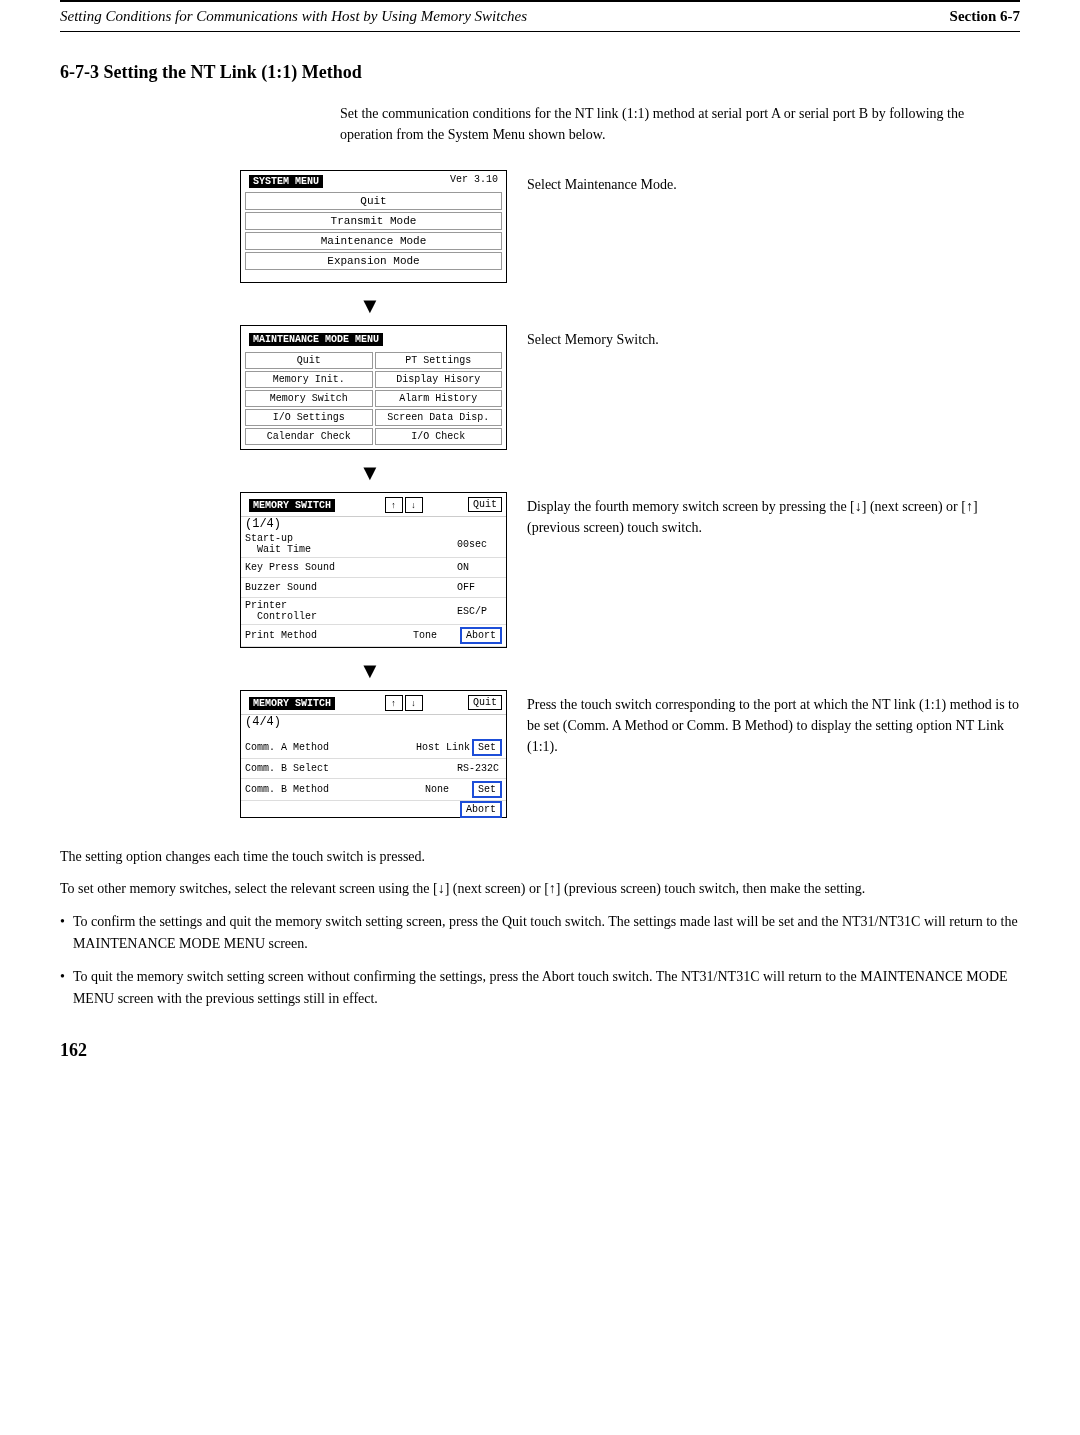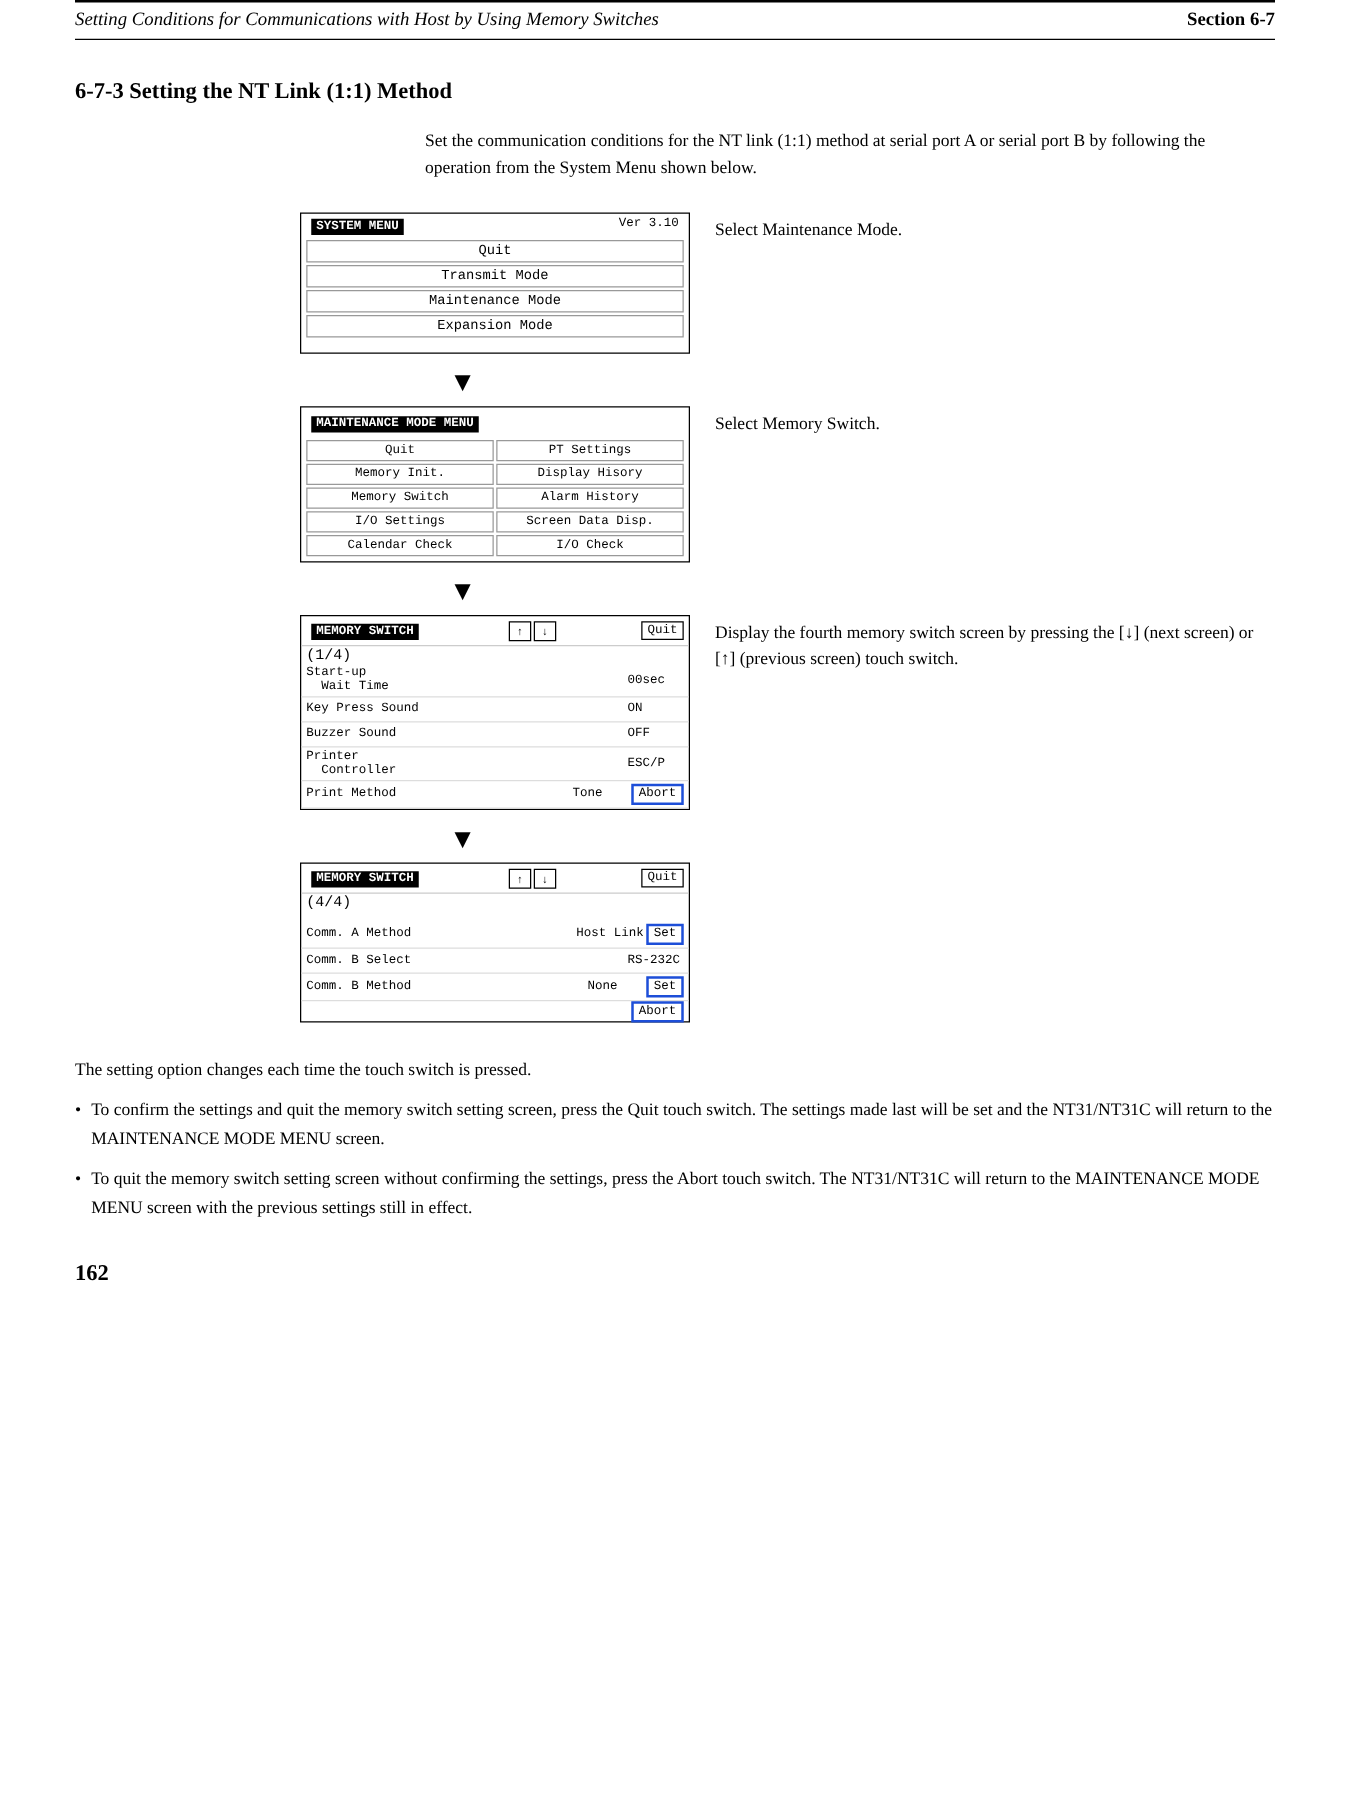--- a/index.html
+++ b/index.html
@@ -57,21 +57,21 @@
 
     
     .step-row {
       display: flex;
       align-items: flex-start;
       margin-bottom: 10px;
       position: relative;
     }
 
     .screen-area {
-      width: 312px;
+      width: 267px;
       margin-left: 180px;
       flex-shrink: 0;
     }
 
     .description-area {
       margin-left: 20px;
       font-size: 14px;
       line-height: 1.5;
       flex: 1;
       padding-top: 4px;
@@ -388,24 +388,28 @@
         <div class="ms-row">
           <span class="ms-row-label">Comm. B Method</span>
           <span class="ms-row-value">None</span>
           <span class="ms-row-btn">Set</span>
         </div>
         <div class="ms-abort-row">
           <span class="ms-row-btn">Abort</span>
         </div>
       </div>
     </div>
+    <div class="description-area">
+      <span>Press the touch switch corresponding to the port at which the NT link (1:1) method is to be set (Comm. A Method or Comm. B Method) to display the setting option NT Link (1:1).</span>
+    </div>
   </div>
 
   <div style="margin-top: 28px;">
     <div class="bottom-text">The setting option changes each time the touch switch is pressed.</div>
+    <div class="bottom-text" style="margin-top:10px;">To set other memory switches, select the relevant screen using the [↓] (next screen) or [↑] (previous screen) touch switch, then make the setting.</div>
 
     <div class="bullet-item">
       <span class="bullet-dot">•</span>
       <span>To confirm the settings and quit the memory switch setting screen, press the Quit touch switch. The settings made last will be set and the NT31/NT31C will return to the MAINTENANCE MODE MENU screen.</span>
     </div>
 
     <div class="bullet-item">
       <span class="bullet-dot">•</span>
       <span>To quit the memory switch setting screen without confirming the settings, press the Abort touch switch. The NT31/NT31C will return to the MAINTENANCE MODE MENU screen with the previous settings still in effect.</span>
     </div>

